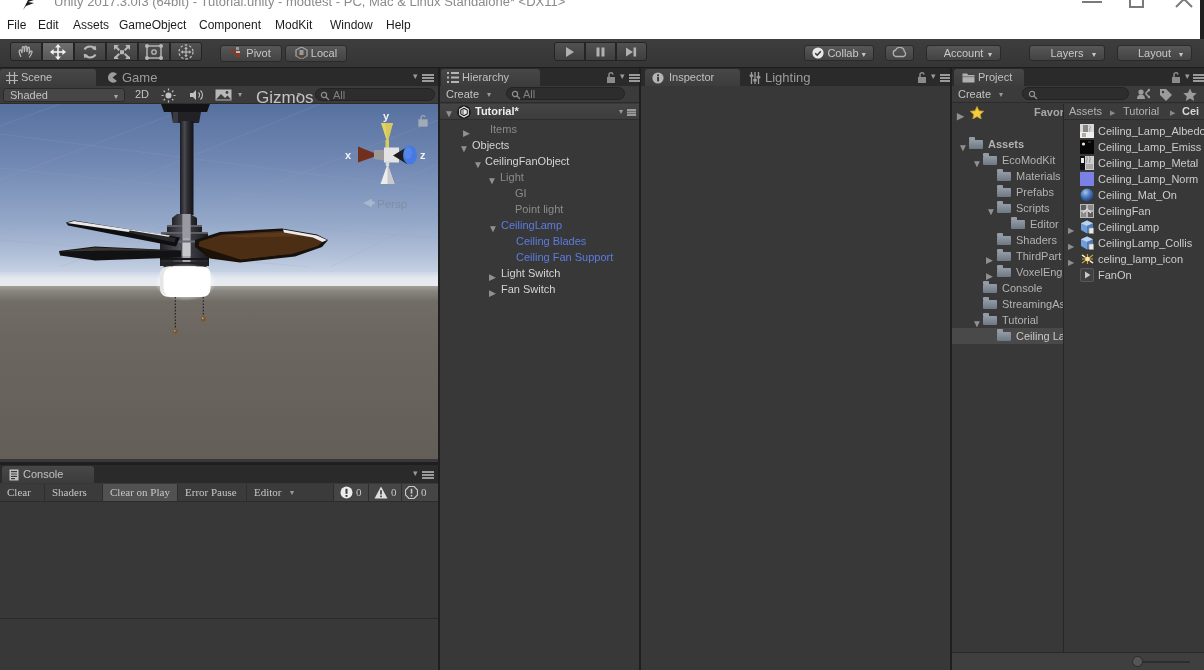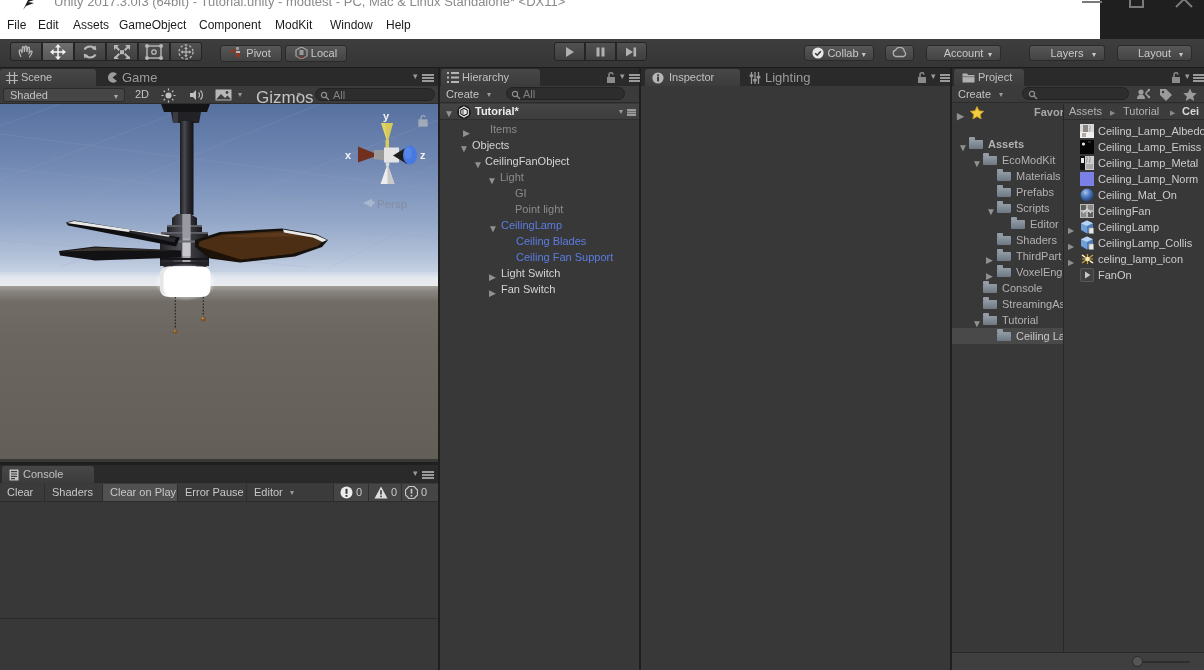--- a/index.html
+++ b/index.html
@@ -2,21 +2,21 @@
 <html><head>
 <meta charset="utf-8">
 <style>
 * { margin:0; padding:0; box-sizing:border-box; }
 html,body { width:1204px; height:670px; overflow:hidden; background:#383838;
   font-family:"Liberation Sans", sans-serif; }
 .abs { position:absolute; }
 #root { position:absolute; top:0; left:0; width:1204px; height:670px; background:#1f1f1f; }
 
 
-#titlebar { left:0; top:0; width:1100px; height:39px; background:#ffffff; }
+#titlebar { left:0; top:0; width:1200px; height:39px; background:#ffffff; }
 #title-text { left:54px; top:-6px; font-size:13px; color:#8a8a8a; white-space:nowrap; }
 #menubar { left:0; top:15px; height:23px; font-size:12px; color:#1b1b1b; }
 .menu-item { position:absolute; top:3px; }
 
 
 #toolbar { left:0; top:39px; width:1204px; height:29px;
   background:linear-gradient(#3e3e3e,#353535); border-bottom:1px solid #1c1c1c; }
 .toolbtn { position:absolute; top:3px; height:19px;
   background:linear-gradient(#515151,#3f3f3f); border:1px solid #242424; }
 .toolbtn.sel { background:linear-gradient(#6f6f6f,#575757); }
@@ -387,21 +387,21 @@
     <svg style="position:absolute;left:7px;top:3px" width="10" height="12" viewBox="0 0 10 12">
           <rect x="0.5" y="0.5" width="9" height="11" fill="#c2c2c2"></rect>
           <g stroke="#3c3c3c" stroke-width="1.2">
             <path d="M2 2.7 H8 M2 5 H8 M2 7.3 H8 M2 9.6 H6"></path>
           </g>
         </svg>
     <span style="position:absolute;left:21px;">Console</span>
   </div>
   <span class="menuglyph" style="left:413px;top:3px;font-size:9px;">▾</span>
   <div class="abs" style="left:422px;top:6px;width:12px;height:1.6px;background:#9a9a9a;box-shadow:0 3px #9a9a9a, 0 6px #9a9a9a;"></div>
-  <div id="console-toolbar" class="ptoolbar" style="left:0;top:19px;width:438px;height:18px;color:#c8c8c8;font-size:11px;">
+  <div id="console-toolbar" class="ptoolbar" style="left:0;top:19px;width:438px;height:18px;color:#c8c8c8;font-size:11px;font-family:Liberation Serif, serif;">
     <span class="abs" style="left:7px;top:2px;">Clear</span>
     <div class="abs" style="left:44px;top:0;width:1px;height:17px;background:#2e2e2e"></div>
     <span class="abs" style="left:52px;top:2px;">Shaders</span>
     <div class="abs" style="left:102px;top:0;width:1px;height:17px;background:#2e2e2e"></div>
     <div class="abs" style="left:103px;top:0;width:74px;height:17px;background:#515151;"></div>
     <span class="abs" style="left:110px;top:2px;">Clear on Play</span>
     <div class="abs" style="left:177px;top:0;width:1px;height:17px;background:#2e2e2e"></div>
     <span class="abs" style="left:185px;top:2px;">Error Pause</span>
     <div class="abs" style="left:246px;top:0;width:1px;height:17px;background:#2e2e2e"></div>
     <span class="abs" style="left:254px;top:2px;">Editor</span>

